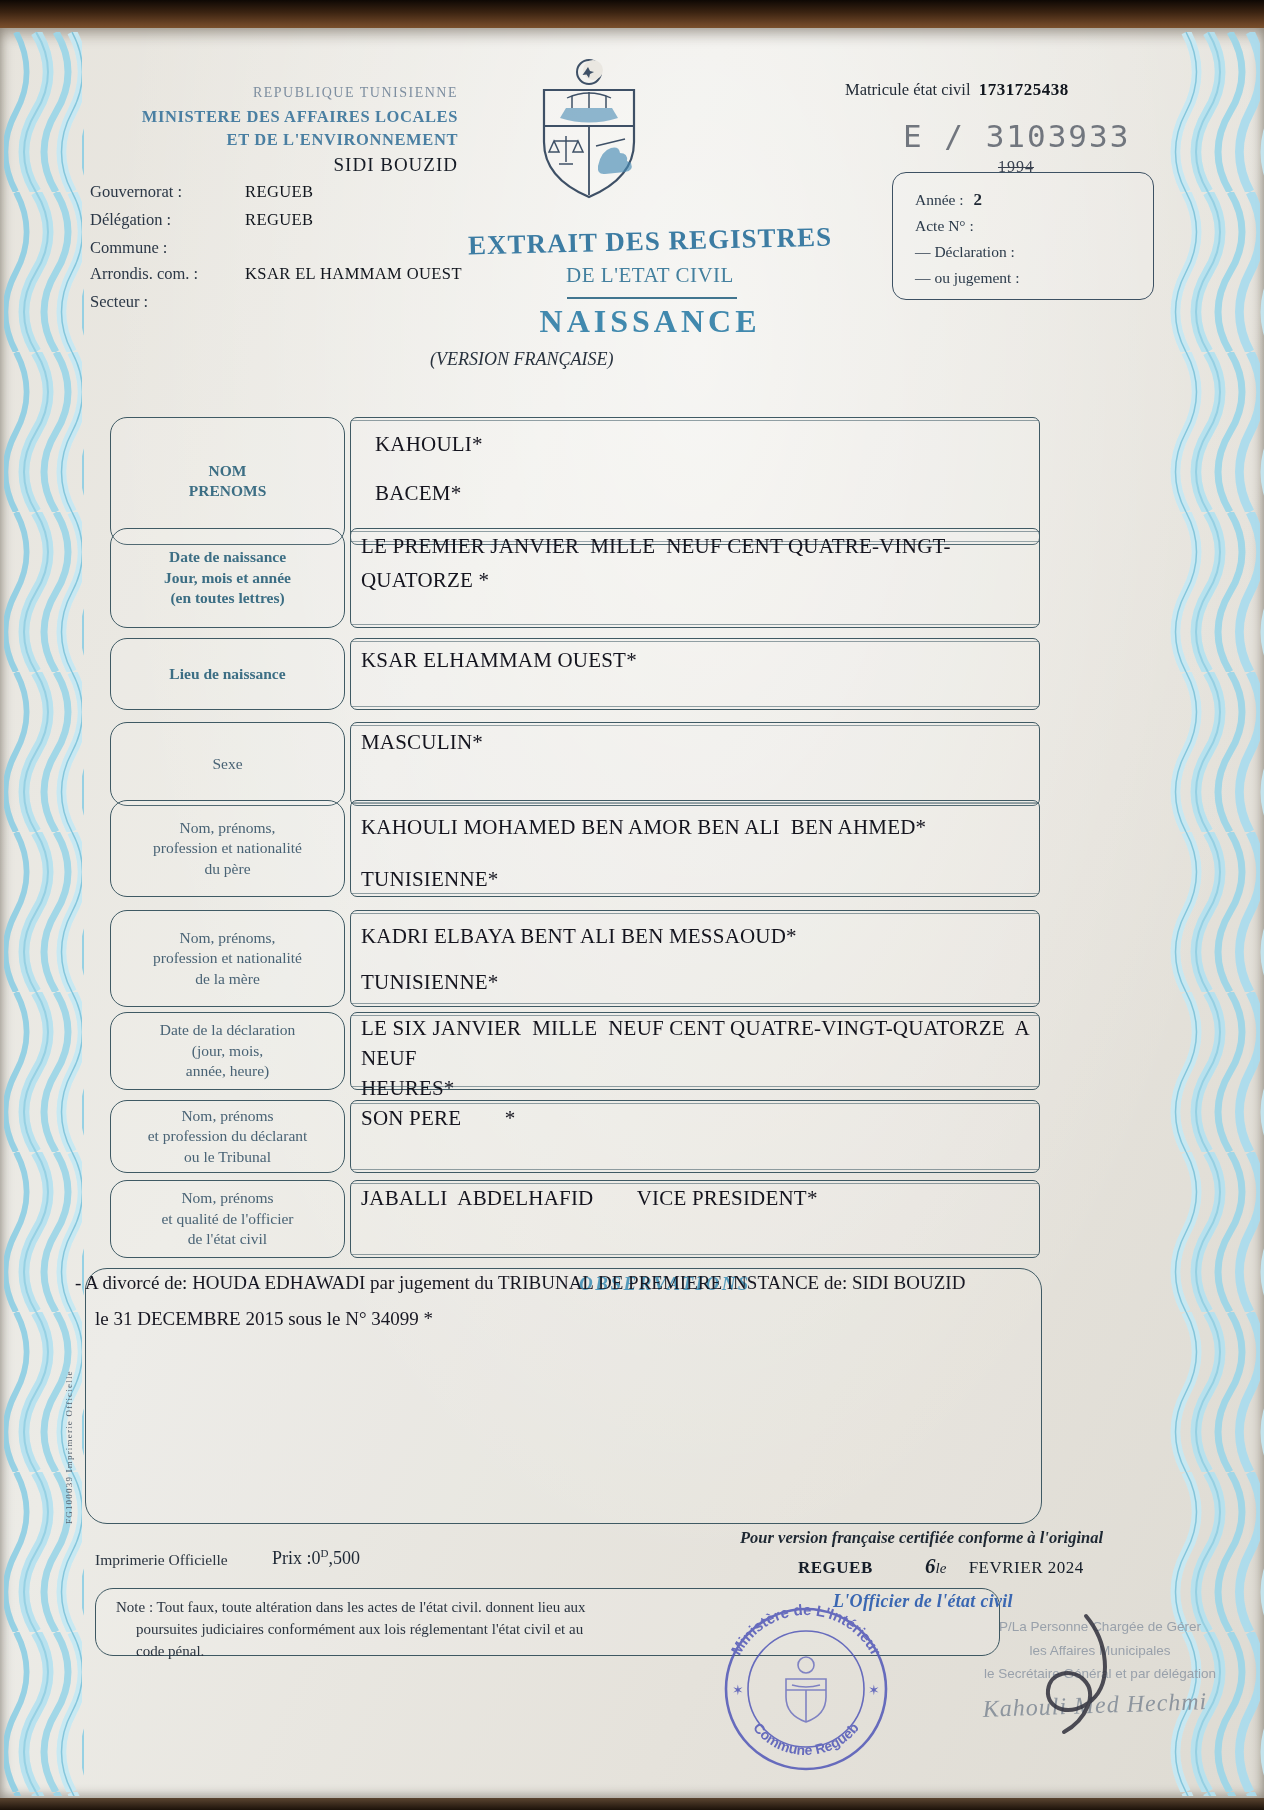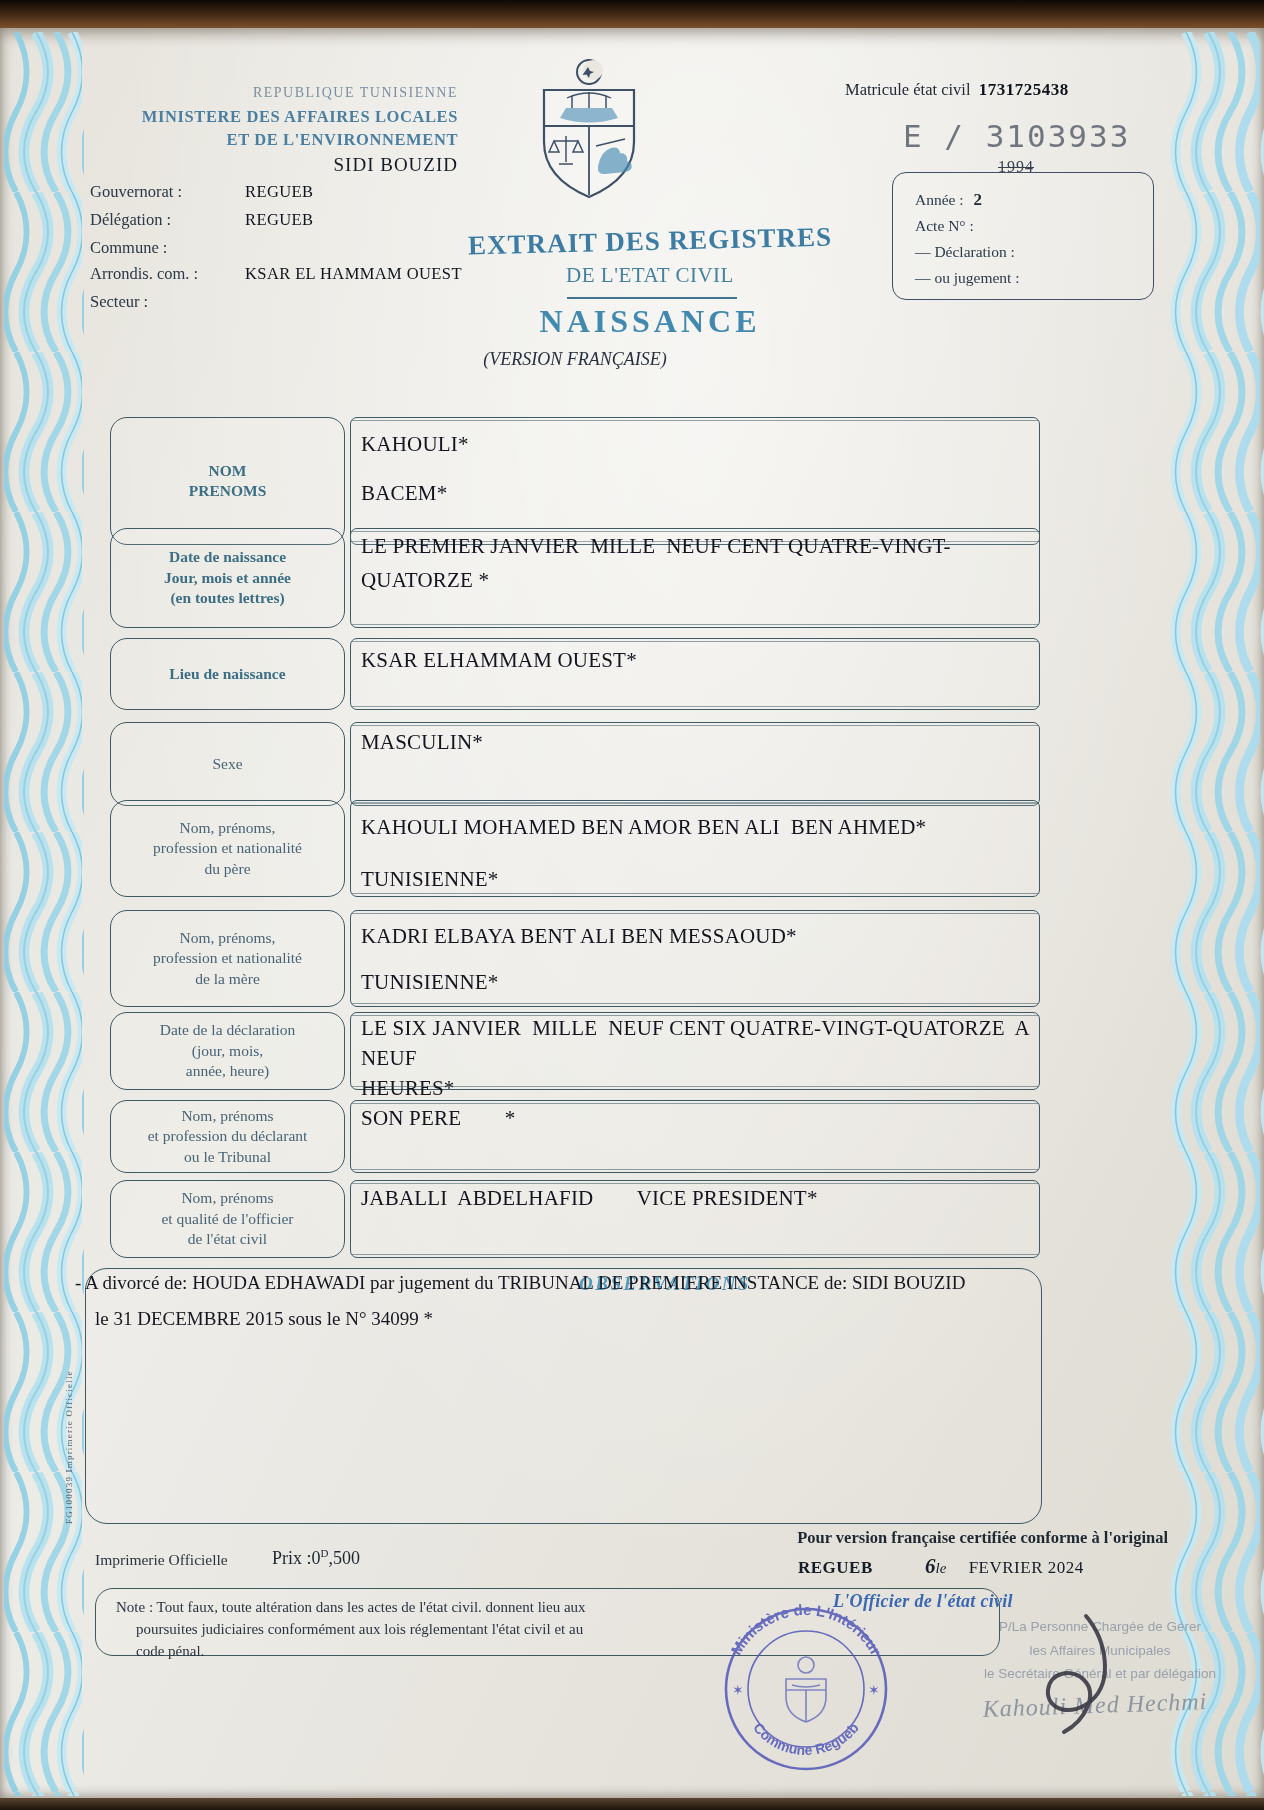--- a/index.html
+++ b/index.html
@@ -38,21 +38,21 @@
           border-radius:14px;font-size:15.5px;color:#2b3a4a;padding:14px 0 0 22px;box-sizing:border-box;
           line-height:26px;background:rgba(255,255,255,.12);}
   .annee-val{font-size:17px;font-weight:bold;color:#1d2632;padding-left:6px;}
   
   .t1{left:452px;top:226px;width:396px;text-align:center;font-size:27px;font-weight:bold;
       color:#3c7ca3;letter-spacing:1px;transform:rotate(-1.4deg);}
   .t2{left:540px;top:263px;width:220px;text-align:center;font-size:21px;color:#44809f;letter-spacing:.5px;}
   .t2u{left:567px;top:297px;width:170px;height:0;border-top:2px solid #41758f;}
   .t3{left:505px;top:303px;width:290px;text-align:center;font-size:32px;font-weight:bold;
       color:#4189ae;letter-spacing:4px;}
-  .t4{left:430px;top:349px;width:290px;text-align:center;font-size:18px;font-style:italic;color:#27313d;}
+  .t4{left:430px;top:349px;width:290px;font-size:18px;font-style:italic;color:#27313d;}
   
   .frow{position:absolute;left:110px;width:930px;}
   .lbox{position:absolute;left:0;top:0;bottom:0;width:233px;border:1.4px solid #3f5a64;
         border-radius:17px;display:flex;align-items:center;justify-content:center;text-align:center;
         font-size:15.5px;line-height:1.32;color:#496375;white-space:pre-wrap;
         background:rgba(255,255,255,.10);}
   .lbox.strong{color:#3c6e84;font-weight:bold;}
   .vbox{position:absolute;left:240px;right:0;top:0;bottom:0;border:1.3px solid #3f5a64;
         border-radius:7px;background:rgba(255,255,255,.10);}
   .vbox::after{content:'';position:absolute;left:0;right:0;top:2px;bottom:2px;
@@ -66,21 +66,21 @@
         font-style:italic;color:rgba(58,140,180,.85);letter-spacing:2.5px;}
   .obs-l1{left:75px;top:1272px;width:980px;font-size:19px;color:#171722;}
   .obs-l2{left:95px;top:1308px;width:900px;font-size:19px;color:#171722;}
   
   .v-imprint{left:64px;top:1524px;width:236px;transform:rotate(-90deg);transform-origin:0 0;
         font-size:9px;color:#55616e;letter-spacing:1.2px;}
   
   .imprimerie{left:95px;top:1551px;font-size:15.5px;color:#2a3440;}
   .prix{left:272px;top:1547px;font-size:18px;color:#1d2734;}
   .prix sup{font-size:11px;}
-  .certify{left:740px;top:1528px;width:428px;text-align:right;font-size:16.5px;
+  .certify{left:740px;top:1528px;width:428px;text-align:left;font-size:16.5px;font-style:italic;
         font-weight:bold;color:#1e2833;}
   .date-line{left:798px;top:1554px;width:400px;font-size:17px;color:#151d28;}
   .date-line .place{font-weight:bold;letter-spacing:.5px;}
   .date-line .day{font-size:21px;font-style:italic;font-weight:bold;padding-left:48px;}
   .date-line .le{font-style:italic;font-size:15px;}
   .date-line .rest{padding-left:18px;letter-spacing:.5px;margin-top:8px;}
   .note-box{left:95px;top:1588px;width:905px;height:68px;border:1.5px solid #3e5862;
         border-radius:18px;box-sizing:border-box;padding:7px 18px 0 40px;font-size:15px;
         line-height:1.48;color:#2a3440;white-space:pre-wrap;text-indent:-20px;
         background:rgba(255,255,255,.10);}
@@ -204,21 +204,21 @@
   <div class="abs t1">EXTRAIT DES REGISTRES</div>
   <div class="abs t2">DE L'ETAT CIVIL</div>
   <div class="abs t2u"></div>
   <div class="abs t3">NAISSANCE</div>
   <div class="abs t4">(VERSION FRANÇAISE)</div>
 
   <div class="frow" style="top:417px;height:128px;">
     <div class="lbox strong">NOM
 PRENOMS</div>
     <div class="vbox">
-        <span class="vtext" style="line-height:49px;padding-top:2px;">KAHOULI*
+        <span class="vtext" style="line-height:49px;padding-top:2px;margin-left:14px;">KAHOULI*
 BACEM*</span>
       </div>
   </div>
   <div class="frow" style="top:528px;height:100px;">
     <div class="lbox strong">Date de naissance
 Jour, mois et année
 (en toutes lettres)</div>
     <div class="vbox">
         <span class="vtext" style="line-height:34px;">LE PREMIER JANVIER  MILLE  NEUF CENT QUATRE-VINGT-QUATORZE *</span>
       </div>

